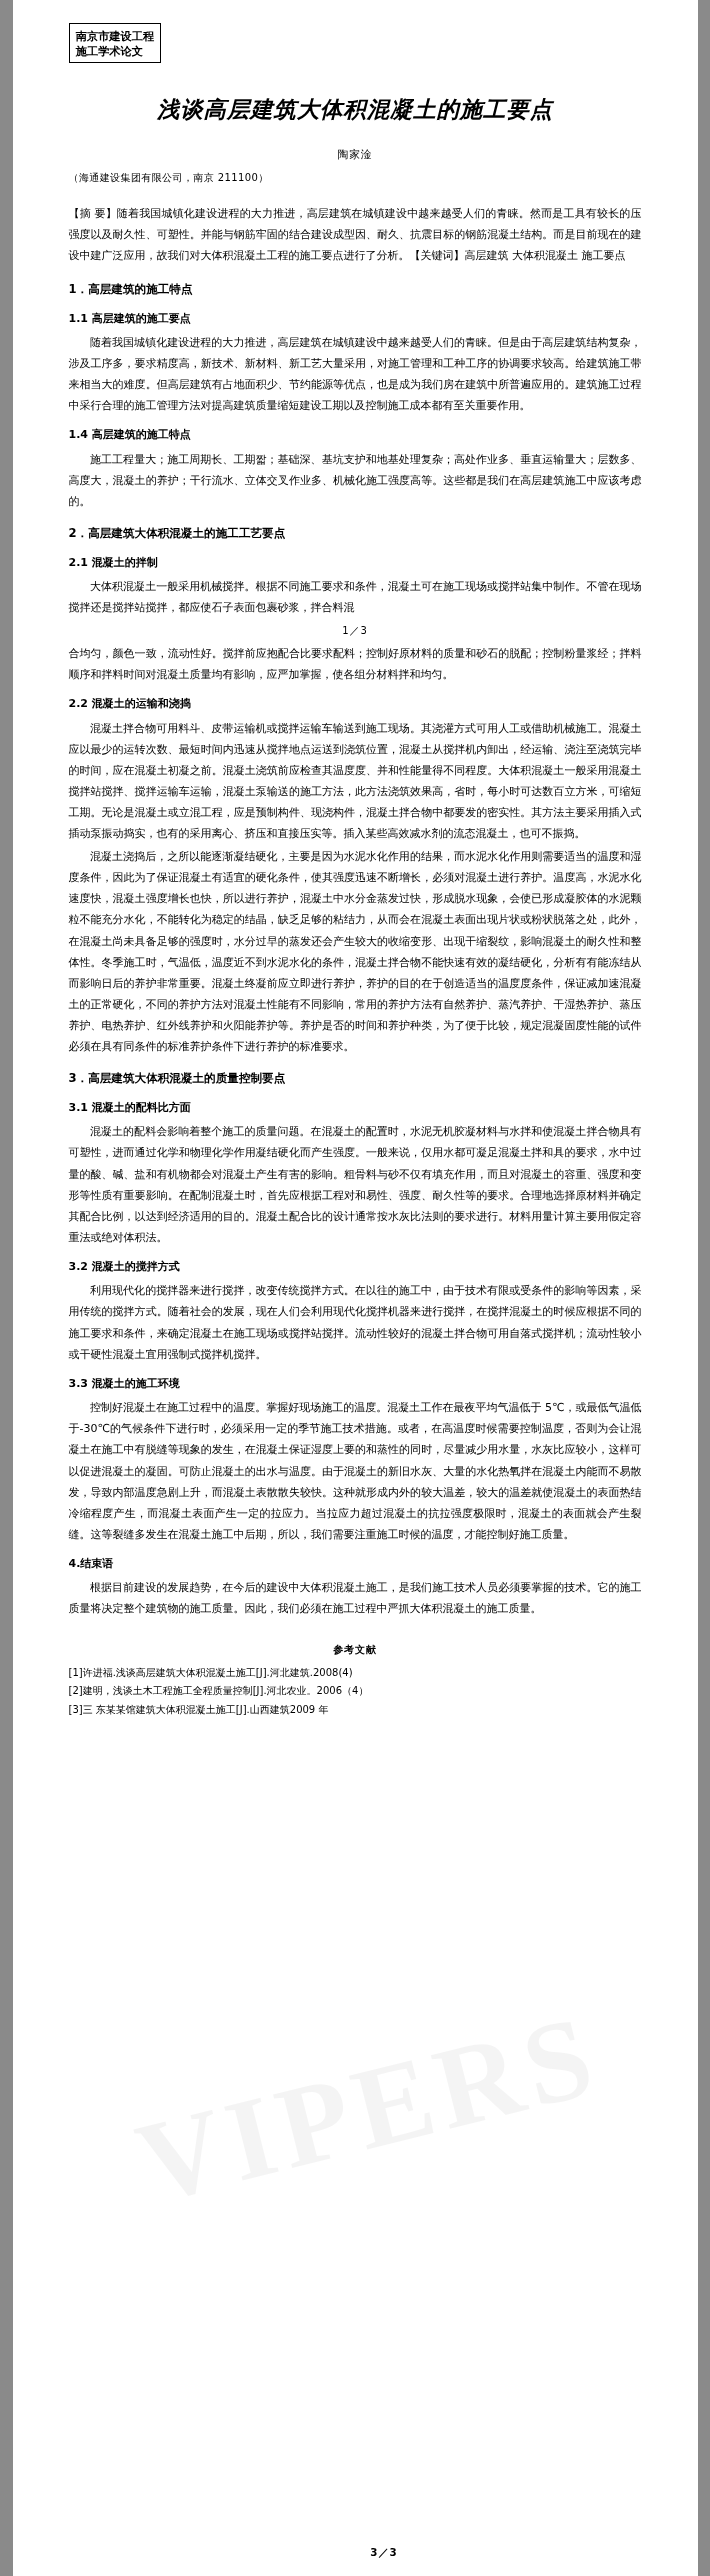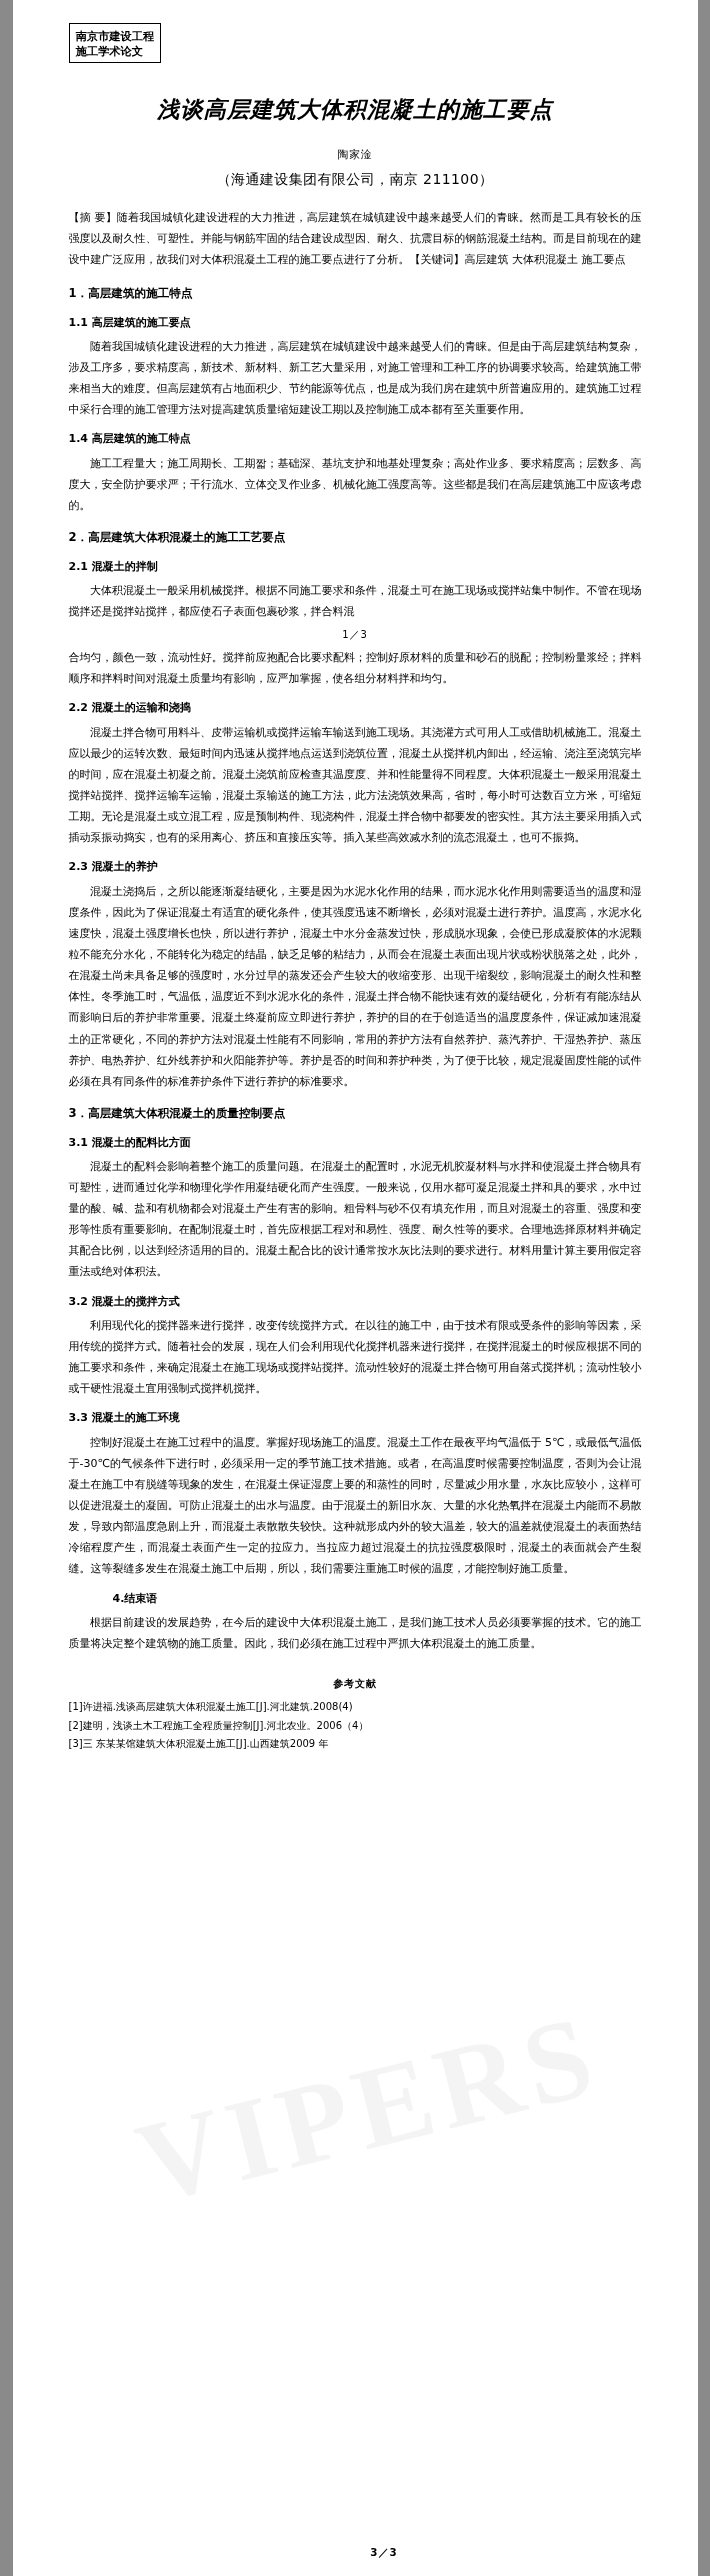--- a/index.html
+++ b/index.html
@@ -60,22 +60,21 @@
     font-style: italic;
   }
 
   .author {
     text-align: center;
     font-size: 10.8px;
     margin: 0 0 9px 0;
     letter-spacing: 0.9px;
   }
   .affil {
-    text-align: center;
-    font-size: 14px;
+    font-size: 10px;
     margin: 0 0 18px 0;
     letter-spacing: 0.4px;
   }
 
   p.body {
     font-size: 11px;
     line-height: 1.92;
     text-align: justify;
     margin: 0 0 1.8px 0;
     text-indent: 0;
@@ -94,21 +93,21 @@
     font-weight: bold;
     margin: 10.8px 0 5.4px 0;
     line-height: 1.8;
   }
   h3.sub {
     font-size: 11px;
     font-weight: bold;
     margin: 9px 0 3.6px 0;
     line-height: 1.8;
   }
-  h3.sub.small { font-size: 11px; margin-left: 44px; }
+  h3.sub.small { font-size: 11px; }
 
   .pagemark {
     text-align: center;
     font-size: 10px;
     margin: 5.4px 0 5.4px 0;
     letter-spacing: 0.9px;
   }
 
   .refs-title {
     text-align: center;
@@ -152,35 +151,34 @@
   <div class="author">陶家淦</div>
   <div class="affil">（海通建设集团有限公司，南京  211100）</div>
 
   <div class="abstract">【摘  要】随着我国城镇化建设进程的大力推进，高层建筑在城镇建设中越来越受人们的青睐。然而是工具有较长的压强度以及耐久性、可塑性。并能与钢筋牢固的结合建设成型因、耐久、抗震目标的钢筋混凝土结构。而是目前现在的建设中建广泛应用，故我们对大体积混凝土工程的施工要点进行了分析。【关键词】高层建筑    大体积混凝土    施工要点</div>
 
   
   <h2 class="sec">1．高层建筑的施工特点</h2>
   <h3 class="sub">1.1  高层建筑的施工要点</h3>
   <p class="body indent">随着我国城镇化建设进程的大力推进，高层建筑在城镇建设中越来越受人们的青睐。但是由于高层建筑结构复杂，涉及工序多，要求精度高，新技术、新材料、新工艺大量采用，对施工管理和工种工序的协调要求较高。给建筑施工带来相当大的难度。但高层建筑有占地面积少、节约能源等优点，也是成为我们房在建筑中所普遍应用的。建筑施工过程中采行合理的施工管理方法对提高建筑质量缩短建设工期以及控制施工成本都有至关重要作用。</p>
   <h3 class="sub">1.4  高层建筑的施工特点</h3>
-  <p class="body indent">施工工程量大；施工周期长、工期짧；基础深、基坑支护和地基处理复杂；高处作业多、要求精度高；层数多、高度大，安全防护要求严；干行流水、立体交叉作业多、机械化施工强度高等。这些都是我们在高层建筑施工中应该考虑的。</p>
+  <p class="body indent">施工工程量大；施工周期长、工期짧；基础深、基坑支护和地基处理复杂；高处作业多、垂直运输量大；层数多、高度大，混凝土的养护；干行流水、立体交叉作业多、机械化施工强度高等。这些都是我们在高层建筑施工中应该考虑的。</p>
 
   
   <h2 class="sec">2．高层建筑大体积混凝土的施工工艺要点</h2>
   <h3 class="sub">2.1  混凝土的拌制</h3>
   <p class="body indent">大体积混凝土一般采用机械搅拌。根据不同施工要求和条件，混凝土可在施工现场或搅拌站集中制作。不管在现场搅拌还是搅拌站搅拌，都应使石子表面包裹砂浆，拌合料混</p>
 
   <div class="pagemark">1／3</div>
 
   <p class="body">合均匀，颜色一致，流动性好。搅拌前应抱配合比要求配料；控制好原材料的质量和砂石的脱配；控制粉量浆经；拌料顺序和拌料时间对混凝土质量均有影响，应严加掌握，使各组分材料拌和均匀。</p>
 
   <h3 class="sub">2.2  混凝土的运输和浇捣</h3>
   <p class="body indent">混凝土拌合物可用料斗、皮带运输机或搅拌运输车输送到施工现场。其浇灌方式可用人工或借助机械施工。混凝土应以最少的运转次数、最短时间内迅速从搅拌地点运送到浇筑位置，混凝土从搅拌机内卸出，经运输、浇注至浇筑完毕的时间，应在混凝土初凝之前。混凝土浇筑前应检查其温度度、并和性能量得不同程度。大体积混凝土一般采用混凝土搅拌站搅拌、搅拌运输车运输，混凝土泵输送的施工方法，此方法浇筑效果高，省时，每小时可达数百立方米，可缩短工期。无论是混凝土或立混工程，应是预制构件、现浇构件，混凝土拌合物中都要发的密实性。其方法主要采用插入式插动泵振动捣实，也有的采用离心、挤压和直接压实等。插入某些高效减水剂的流态混凝土，也可不振捣。</p>
 
-  <h3 class="sub">2.3  混凝土的养护</h3>
   <p class="body indent">混凝土浇捣后，之所以能逐渐凝结硬化，主要是因为水泥水化作用的结果，而水泥水化作用则需要适当的温度和湿度条件，因此为了保证混凝土有适宜的硬化条件，使其强度迅速不断增长，必须对混凝土进行养护。温度高，水泥水化速度快，混凝土强度增长也快，所以进行养护，混凝土中水分金蒸发过快，形成脱水现象，会使已形成凝胶体的水泥颗粒不能充分水化，不能转化为稳定的结晶，缺乏足够的粘结力，从而会在混凝土表面出现片状或粉状脱落之处，此外，在混凝土尚未具备足够的强度时，水分过早的蒸发还会产生较大的收缩变形、出现干缩裂纹，影响混凝土的耐久性和整体性。冬季施工时，气温低，温度近不到水泥水化的条件，混凝土拌合物不能快速有效的凝结硬化，分析有有能冻结从而影响日后的养护非常重要。混凝土终凝前应立即进行养护，养护的目的在于创造适当的温度度条件，保证减加速混凝土的正常硬化，不同的养护方法对混凝土性能有不同影响，常用的养护方法有自然养护、蒸汽养护、干湿热养护、蒸压养护、电热养护、红外线养护和火阳能养护等。养护是否的时间和养护种类，为了便于比较，规定混凝固度性能的试件必须在具有同条件的标准养护条件下进行养护的标准要求。</p>
 
   
   <h2 class="sec">3．高层建筑大体积混凝土的质量控制要点</h2>
   <h3 class="sub">3.1  混凝土的配料比方面</h3>
   <p class="body indent">混凝土的配料会影响着整个施工的质量问题。在混凝土的配置时，水泥无机胶凝材料与水拌和使混凝土拌合物具有可塑性，进而通过化学和物理化学作用凝结硬化而产生强度。一般来说，仅用水都可凝足混凝土拌和具的要求，水中过量的酸、碱、盐和有机物都会对混凝土产生有害的影响。粗骨料与砂不仅有填充作用，而且对混凝土的容重、强度和变形等性质有重要影响。在配制混凝土时，首先应根据工程对和易性、强度、耐久性等的要求。合理地选择原材料并确定其配合比例，以达到经济适用的目的。混凝土配合比的设计通常按水灰比法则的要求进行。材料用量计算主要用假定容重法或绝对体积法。</p>
 
   <h3 class="sub">3.2  混凝土的搅拌方式</h3>
   <p class="body indent">利用现代化的搅拌器来进行搅拌，改变传统搅拌方式。在以往的施工中，由于技术有限或受条件的影响等因素，采用传统的搅拌方式。随着社会的发展，现在人们会利用现代化搅拌机器来进行搅拌，在搅拌混凝土的时候应根据不同的施工要求和条件，来确定混凝土在施工现场或搅拌站搅拌。流动性较好的混凝土拌合物可用自落式搅拌机；流动性较小或干硬性混凝土宜用强制式搅拌机搅拌。</p>
 

